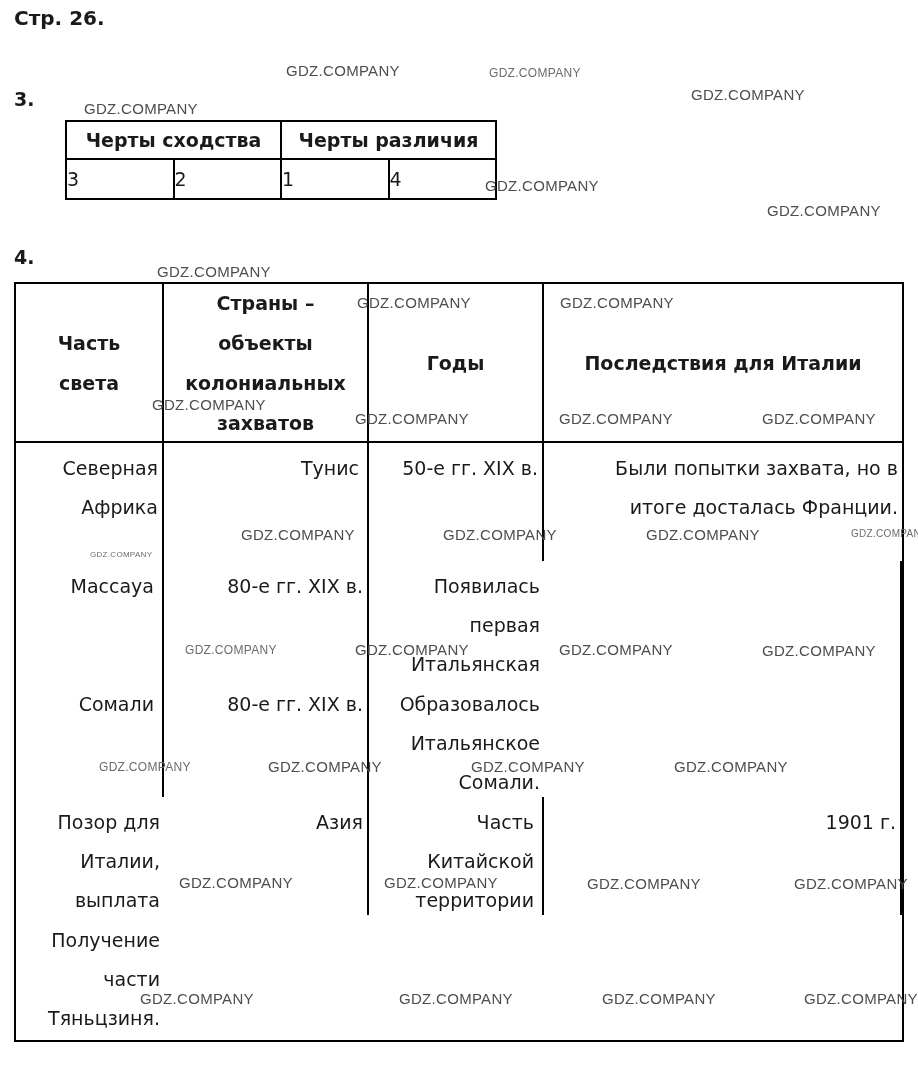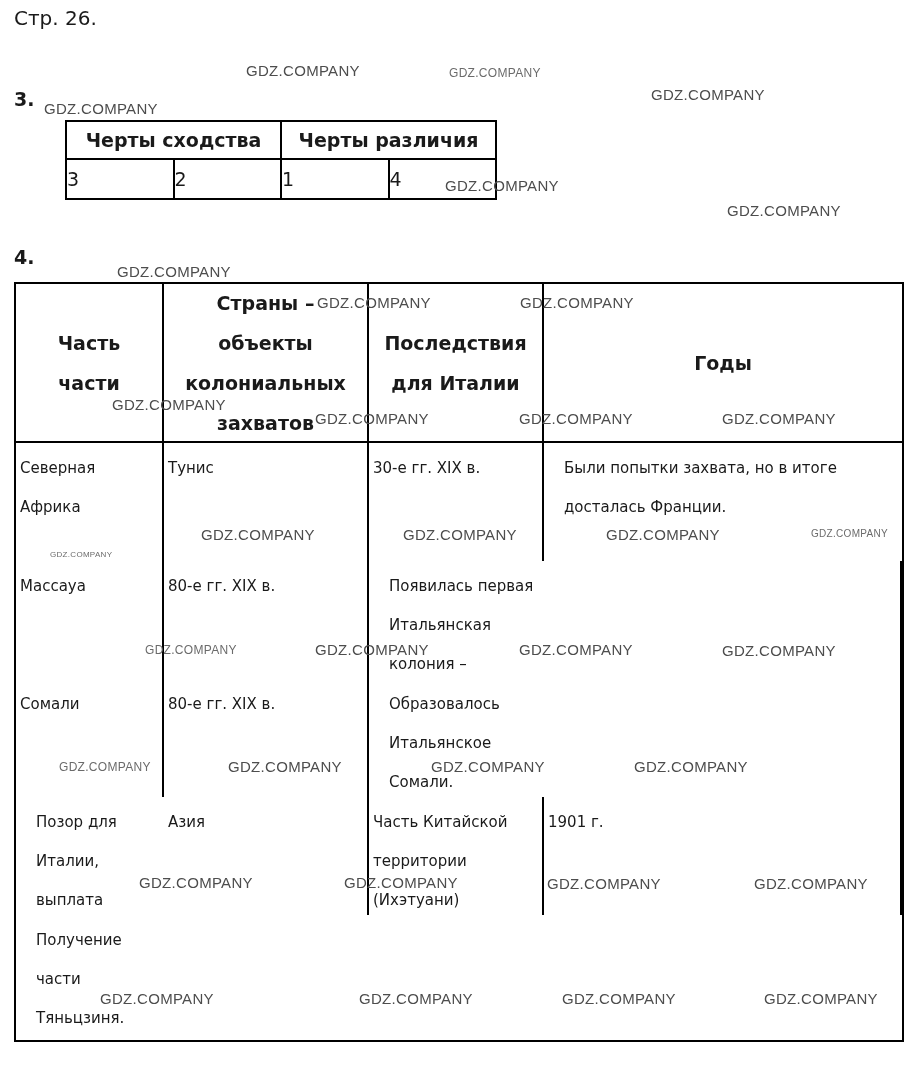--- a/index.html
+++ b/index.html
@@ -8,21 +8,21 @@
     width: 918px; height: 1083px;
     position: relative;
     font-family: "DejaVu Sans", sans-serif;
     color: #1a1a1a;
     overflow: hidden;
   }
   .page { position: absolute; inset: 0; }
 
   .heading {
     position: absolute; left: 14px; top: 6px;
-    font-size: 20px; font-weight: normal;
+    font-size: 20px; font-weight: bold;
   }
   .item-label {
     position: absolute; left: 14px;
     font-size: 19px; font-weight: bold;
   }
 
   
   .t1 {
     position: absolute; left: 65px; top: 120px;
     border-collapse: collapse;
@@ -59,31 +59,31 @@
   .t2-header > div:last-child { border-right: none; }
   .hdr-narrow { display: inline-block; max-width: 88px; }
   .hdr-mid { display: inline-block; max-width: 162px; }
 
   .t2-body {
     display: grid;
     grid-template-columns: 148px 205px 175px 1fr;
     grid-template-rows: 118px 118px 118px 118px 125px;
   }
   .t2-body > div {
-    text-align: left;
-    font-size: 15px; line-height: 39px;
+    text-align: right;
+    font-size: 19px; line-height: 39px;
     padding: 6px 4px 0 4px;
     border-right: 2px solid #000;
     overflow: hidden;
   }
   .t2-body > div.c2 { padding-right: 8px; }
   .t2-body > div.c4 { border-right: none; padding-left: 20px; }
 
   
-  .wm-layer { position: absolute; inset: 0; pointer-events: none; z-index: 5; }
+  .wm-layer { position: absolute; inset: 0; pointer-events: none; z-index: 5; margin-left: 40px; }
   .wm {
     position: absolute;
     font-family: "Liberation Sans", sans-serif;
     font-size: 15px; color: #4d4d4d;
     white-space: nowrap; letter-spacing: 0.3px;
   }
   .wm-sm { font-size: 12px; color: #6b6b6b; }
   .wm-xs { font-size: 10px; color: #6b6b6b; }
   .wm-xxs { font-size: 8px; color: #6b6b6b; }
 </style>
@@ -109,36 +109,36 @@
       <td>4</td>
     </tr>
   </tbody>
     </table>
 
   <div class="item-label" style="top:246px">4.</div>
 
   <div class="t2">
     <div class="t2-header">
       <div>
-          <span class="hdr-narrow">Часть части</span>
+          <span class="hdr-narrow">Часть света</span>
         </div>
       <div>
           <span class="hdr-mid">Страны – объекты колониальных захватов</span>
         </div>
       <div>
-          <span>Последствия для Италии</span>
+          <span>Годы</span>
         </div>
       <div>
-          <span>Годы</span>
+          <span>Последствия для Италии</span>
         </div>
     </div>
     <div class="t2-body">
       <div class="c1">Северная Африка</div>
       <div class="c2">Тунис</div>
-      <div class="c3">30-е гг. XIX в.</div>
+      <div class="c3">50-е гг. XIX в.</div>
       <div class="c4">Были попытки захвата, но в итоге досталась Франции.</div>
 
       <div class="c2">Массауа</div>
       <div class="c3">80-е гг. XIX в.</div>
       <div class="c4">Появилась первая Итальянская колония – Эритрея.</div>
 
       <div class="c1"></div>
       <div class="c2">Сомали</div>
       <div class="c3">80-е гг. XIX в.</div>
       <div class="c4">Образовалось Итальянское Сомали.</div>

